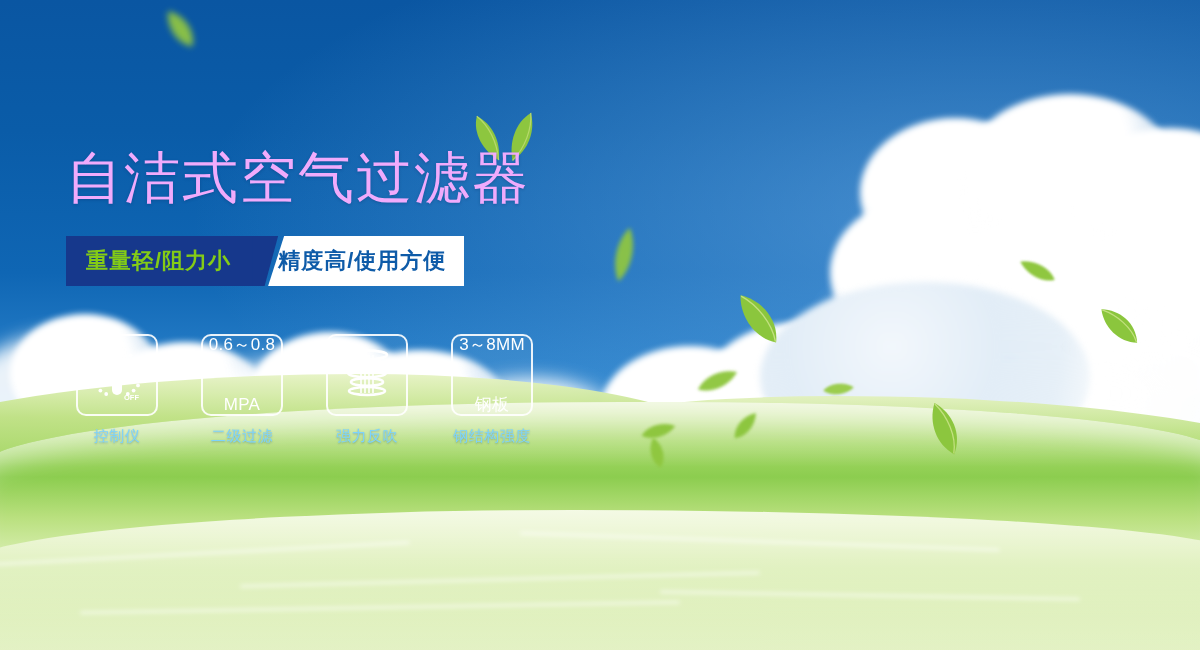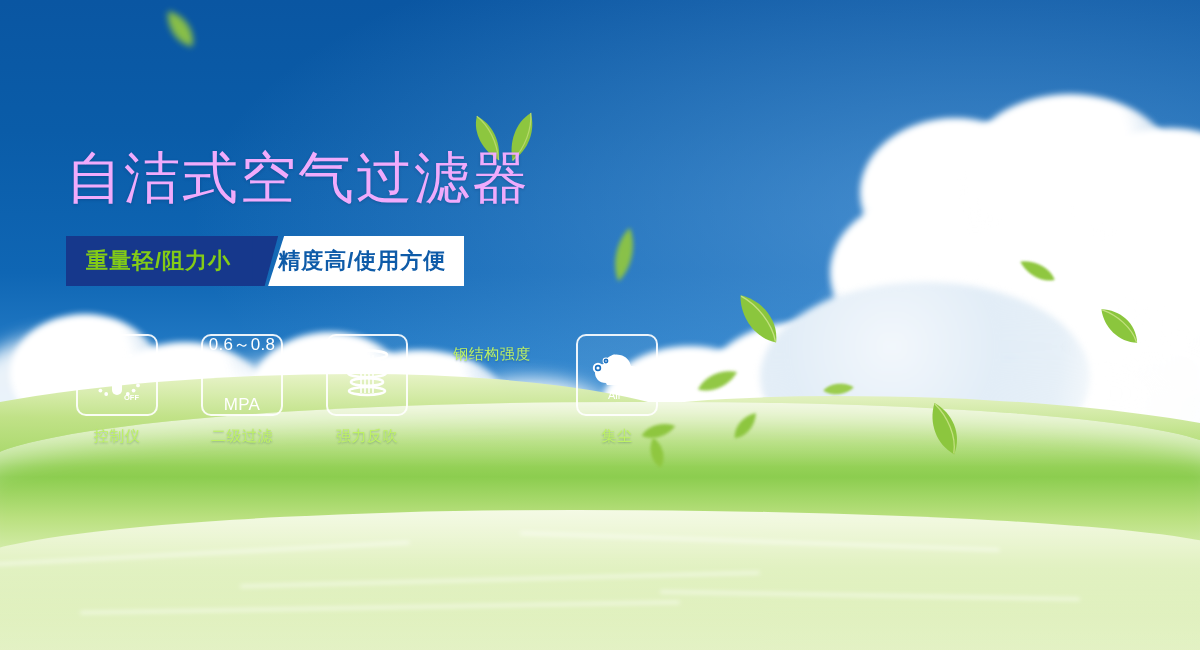--- a/index.html
+++ b/index.html
@@ -102,21 +102,21 @@
   .features{position:absolute;left:76px;top:334px;display:flex;gap:43px;}
   .feat{width:82px;display:flex;flex-direction:column;align-items:center;justify-content:space-between;}
   .feat-box{
     width:82px;height:82px;box-sizing:border-box;
     border:2px solid rgba(255,255,255,.9);
     border-radius:10px;
     display:flex;align-items:center;justify-content:center;
     background:rgba(255,255,255,.05);
   }
   .feat-label{
-    margin-top:11px;color:#bef264;font-size:15px;
+    margin-top:11px;color:#7dd3fc;font-size:15px;
     white-space:nowrap;letter-spacing:.5px;
     text-shadow:0 1px 2px rgba(0,40,90,.3);
   }
   .feat-text{
     color:#ffffff;text-align:center;line-height:1.18;
     font-size:17px;letter-spacing:.3px;
   }
   .feat-text .l2{display:block;margin-top:40px;}
 </style>
 </head>
@@ -307,37 +307,25 @@
             <line x1="27" y1="9" x2="27" y2="47"></line>
             <line x1="31" y1="9" x2="31" y2="47"></line>
             <line x1="35" y1="9" x2="35" y2="47"></line>
           </g>
         </svg>
       </div>
       <div class="feat-label">强力反吹</div>
     </div>
 
     <div class="feat">
+      <div class="feat-box">
+        <div class="feat-text">
+          <span>3～8MM</span>
+          <span class="l2">钢板</span>
+        </div>
+      </div>
       <div class="feat-label">钢结构强度</div>
     </div>
 
-    <div class="feat">
-      <div class="feat-box">
-        <svg width="62" height="60" viewBox="0 0 62 60">
-          <g fill="#ffffff">
-            <path d="M20 38 C13 38 9 33 9 28 C9 23 13 19 18 19 C20 12 27 8 34 10 C40 11 44 16 45 21 C51 21 55 25 55 31 C55 36 51 40 45 40 L21 40 Z"></path>
-            <circle cx="12" cy="23" r="5.2"></circle>
-            <circle cx="20" cy="16" r="3.4"></circle>
-            <circle cx="28" cy="12" r="2.6"></circle>
-          </g>
-          <g fill="none" stroke="#1a6fc0" stroke-width="1.6">
-            <circle cx="12" cy="23" r="2.4"></circle>
-            <circle cx="20" cy="16" r="1.6"></circle>
-          </g>
-          <text x="22" y="54" font-family="Liberation Sans, sans-serif" font-size="11" fill="#ffffff">Air</text>
-        </svg>
-      </div>
-      <div class="feat-label">集尘</div>
-    </div>
 
   </div>
 
 </div>
 
 </body></html>

